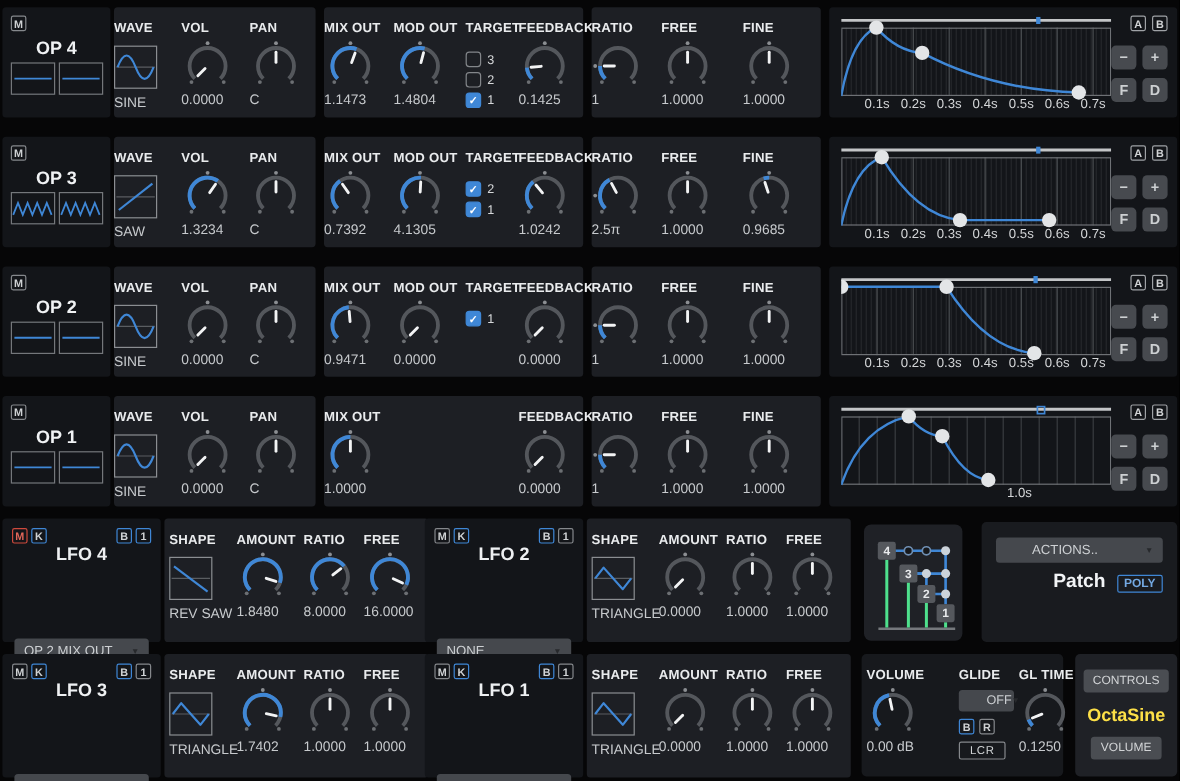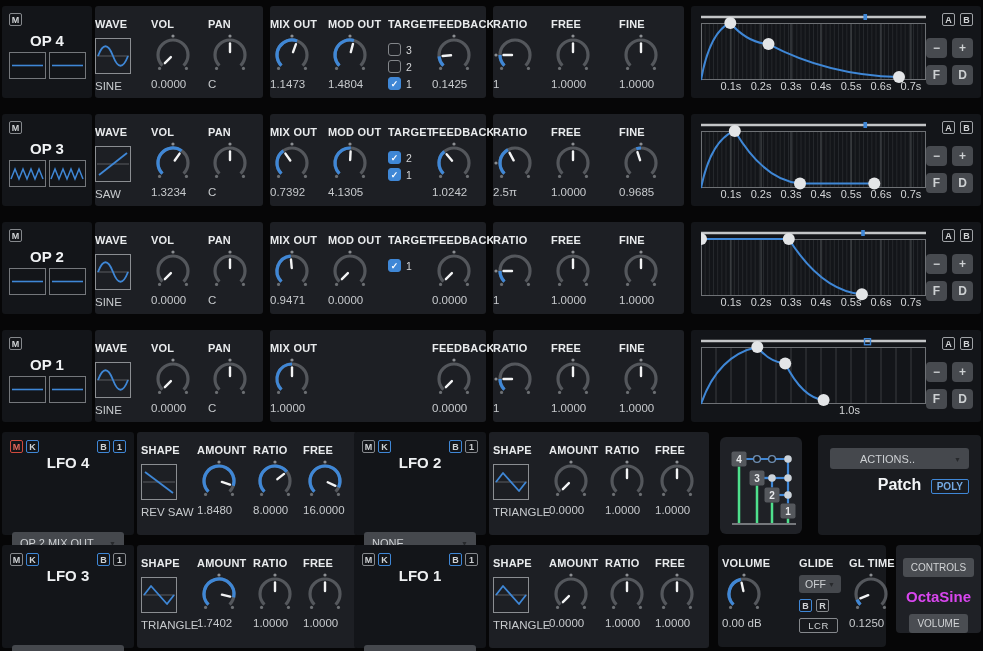--- a/index.html
+++ b/index.html
@@ -47,27 +47,27 @@
   .lfo-dd{left:10px;top:56px;width:112px;height:21px;margin-top:44px;}
   .dd-arrow::after{content:"\25BC";font-size:7px;color:#27292c;}
   .dd-arrow{margin-left:auto;line-height:0;}
   .matrix-panel{position:absolute;left:720px;top:437px;width:82px;height:97px;background:#1f2126;border-radius:6px;}
   .patch-panel{position:absolute;left:818px;top:435px;width:163px;height:100px;background:#191b1f;border-radius:4px;}
   .patch-dd1{left:12px;top:13px;width:139px;height:21px;padding-left:30px;}
   .patch-dd2{left:12px;top:67px;width:139px;height:21px;}
   .patch-title{position:absolute;top:41px;left:0;right:0;text-align:center;font-size:16px;font-weight:bold;color:#f2f4f6;}
   .poly-btn{position:absolute;right:12px;top:44px;border:1px solid #3f87d6;color:#74a9e2;font-size:10px;font-weight:bold;padding:1px 5px;border-radius:2px;}
   .master-panel{position:absolute;left:718px;top:545px;width:168px;height:102px;background:#17191d;border-radius:4px;display:flex;padding-left:4px;box-sizing:border-box;}
-  .dd-small{position:static;width:42px;height:18px;margin-top:6px;font-size:10.5px;padding:0 6px;}
+  .dd-small{position:static;width:42px;height:18px;margin-top:6px;font-size:10.5px;padding:0 23px;}
   .br-row{display:flex;gap:4px;margin-top:6px;}
   .lcr-btn{margin-top:6px;width:39px;height:15px;border:1px solid #85888c;border-radius:2px;font-size:9.5px;color:#cfd2d4;display:flex;align-items:center;justify-content:center;letter-spacing:.5px;box-sizing:border-box;}
-  .brand-panel{position:absolute;left:896px;top:545px;width:85px;height:88px;background:#1f2126;border-radius:4px;display:flex;flex-direction:column;align-items:center;}
+  .brand-panel{position:absolute;left:896px;top:545px;width:85px;height:102px;background:#1f2126;border-radius:4px;display:flex;flex-direction:column;align-items:center;}
   .brand-btn{background:#4a4d52;border-radius:3px;color:#d2d4d6;font-size:10px;padding:4px 8px;}
   .brand-btn.controls{margin-top:13px;}
-  .brand-name{margin-top:11px;font-size:15px;font-weight:bold;color:#d946ef;text-align:right;}
+  .brand-name{margin-top:11px;font-size:15px;font-weight:bold;color:#fde047;text-align:right;}
   .brand-btn.theme{margin-top:9px;}
   .hidden-col{visibility:hidden;}
 </style>
 </head>
 <body>
 
 <div id="app">
   <div id="op-rows">
       <div class="op-row" style="top: 6px;">
         <div class="op-left">

